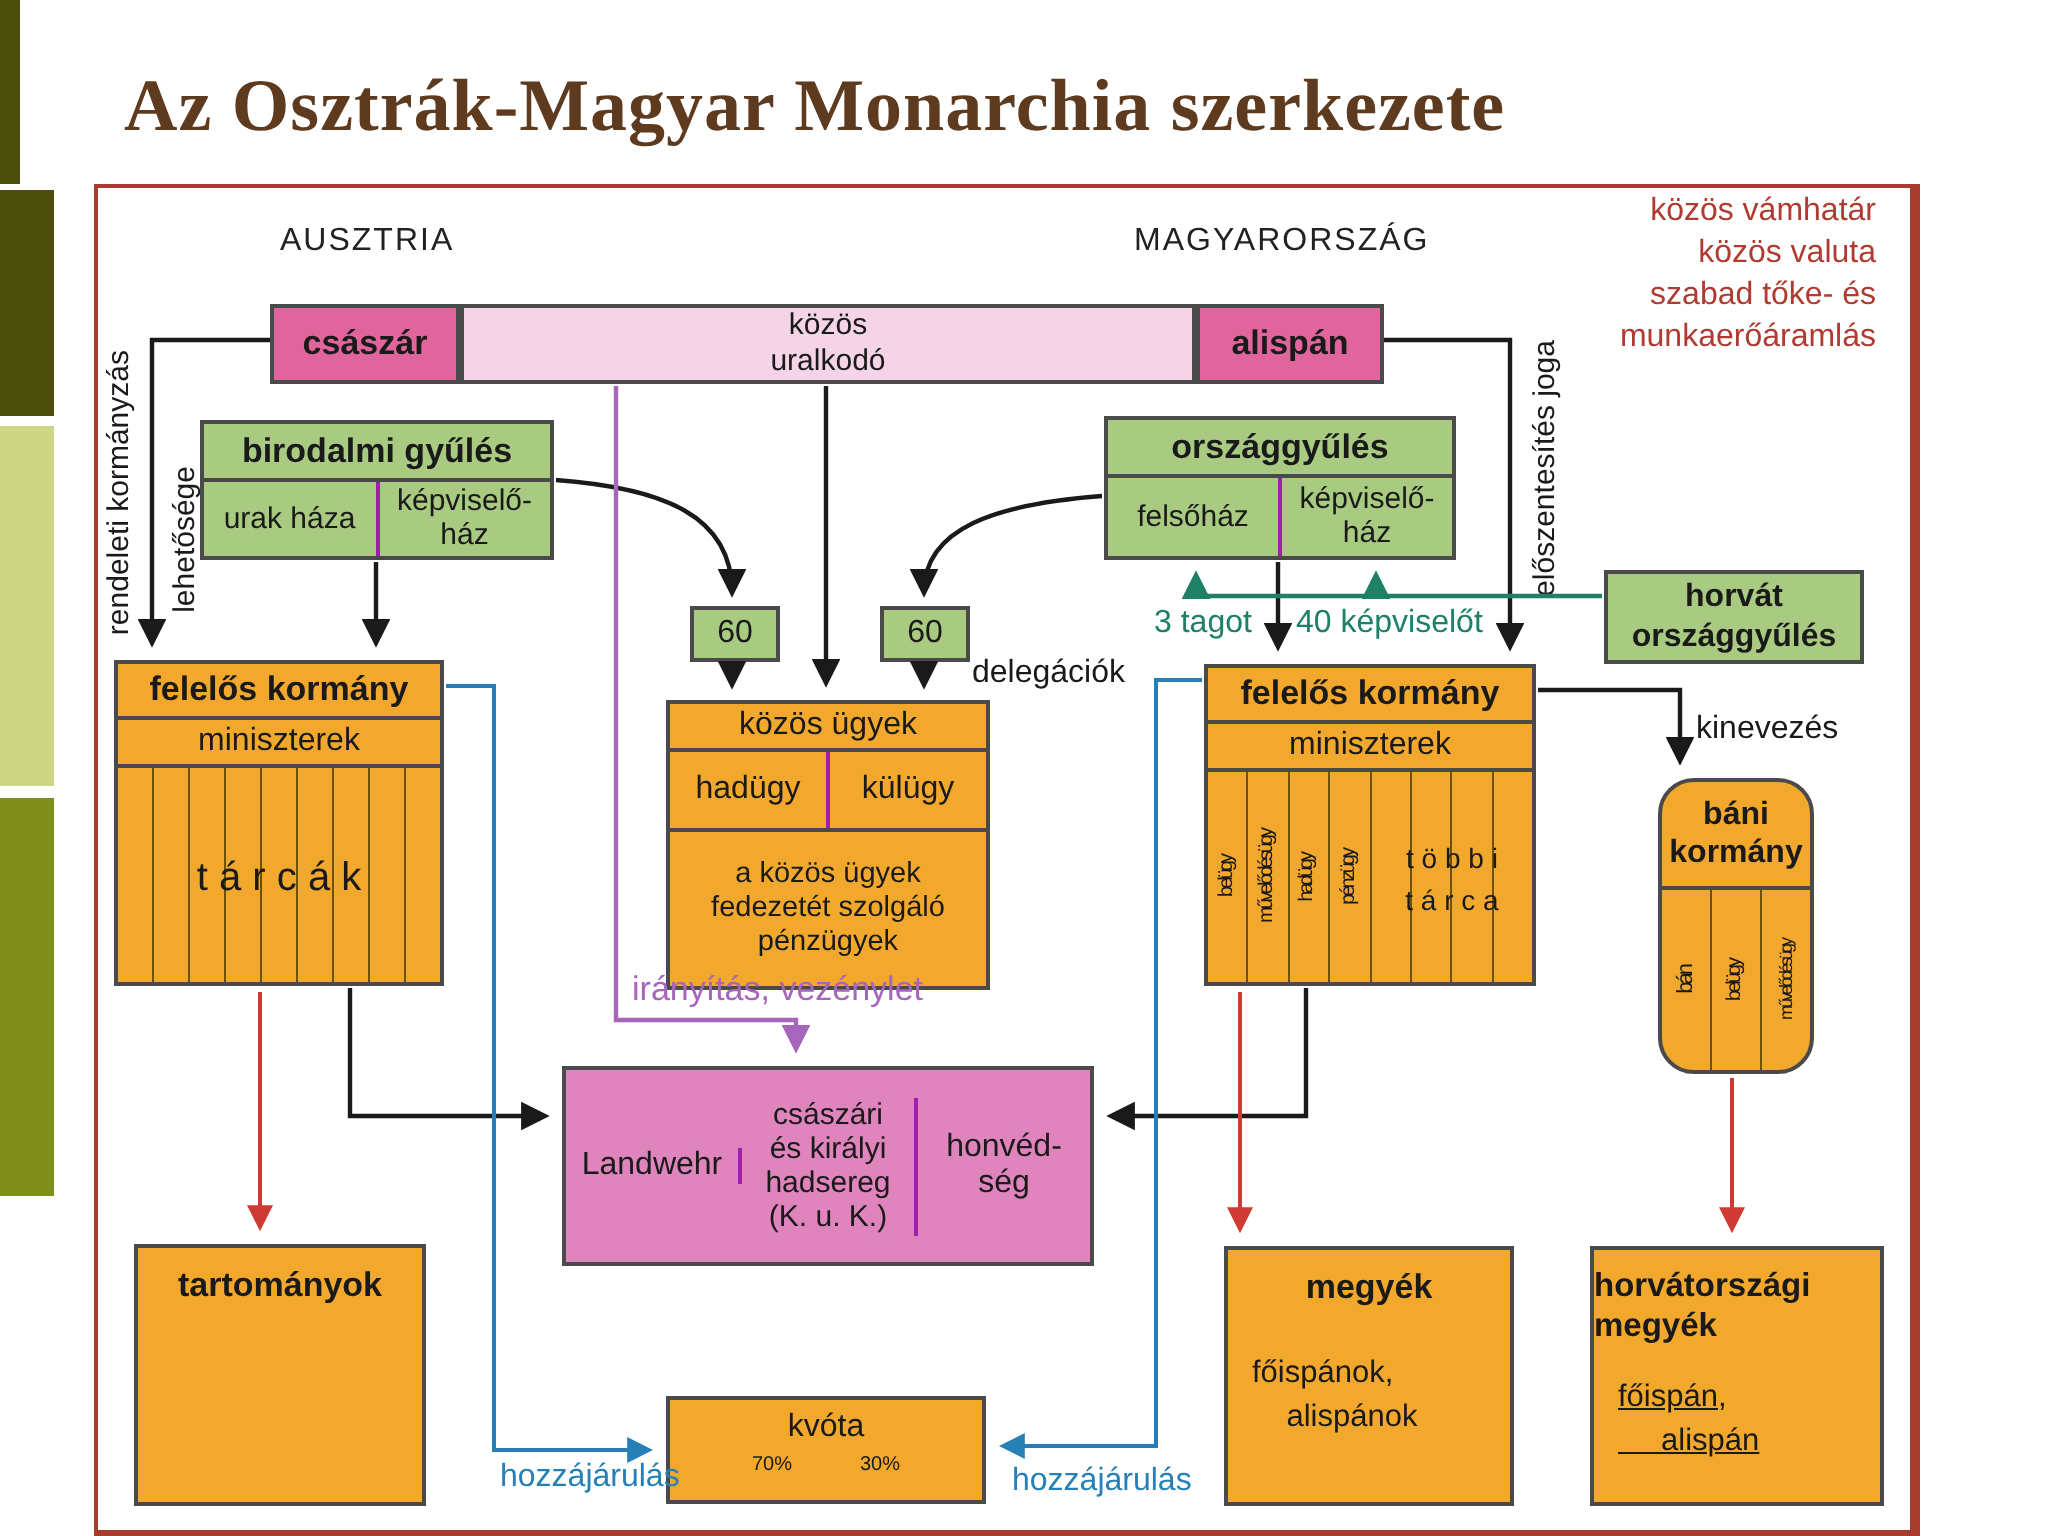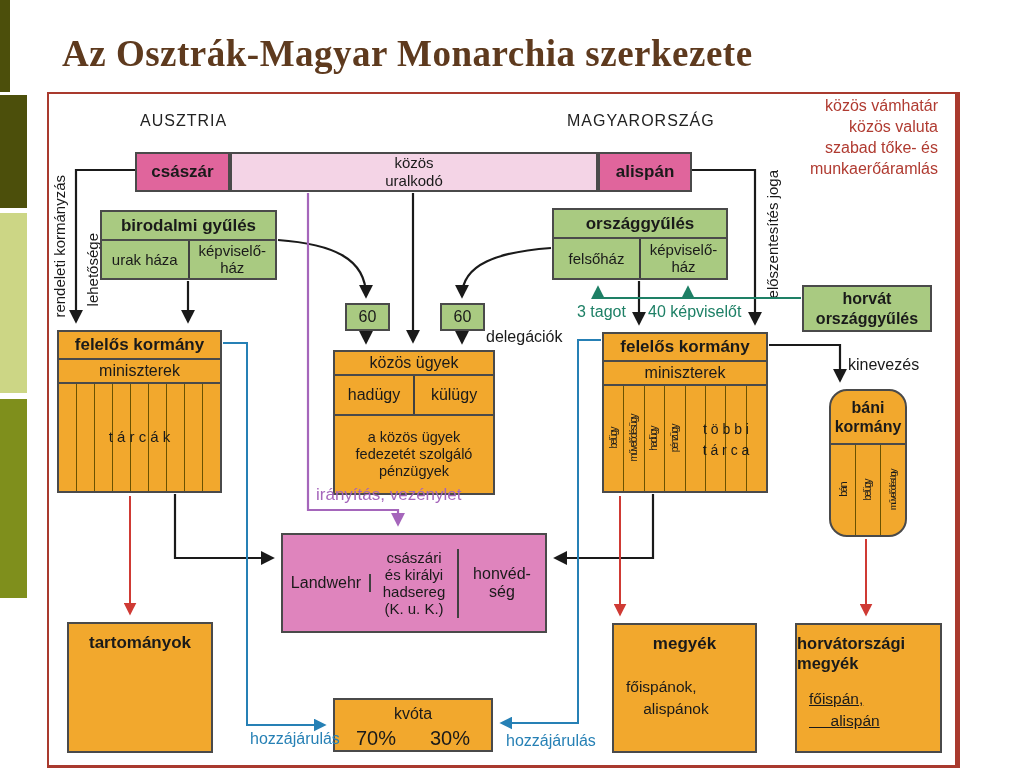--- a/index.html
+++ b/index.html
@@ -22,21 +22,21 @@
   .green{background:var(--green);}
   .pinkd{background:var(--pink_dark);}
   .pinkl{background:var(--pink_light);}
   .pinkm{background:var(--pink_mil);}
   .b{font-weight:700;}
   .ml{white-space:pre-line;}
   .rowhead{border-bottom:2px solid #4a4a4a;display:flex;align-items:center;
            justify-content:center;}
   .cellrow{display:flex;flex:1;}
   .cell{display:flex;align-items:center;justify-content:center;flex:1;text-align:center;}
-  .cdiv{border-right:2px solid #404040;}
+  .cdiv{border-right:2px solid #a21caf;}
   .vcols{display:flex;flex:1;}
   .vcol{flex:1;border-right:1.5px solid #6b5200;display:flex;align-items:center;justify-content:center;overflow:hidden;}
   .vcol:last-child{border-right:none;}
   .vtext{writing-mode:vertical-rl;transform:rotate(180deg);line-height:1;
          font-size:10px;letter-spacing:-1.5px;color:#1a1a1a;}
   .rot{position:absolute;display:flex;align-items:center;justify-content:center;}
   .rot span{writing-mode:vertical-rl;transform:rotate(180deg);font-size:15px;color:#1a1a1a;}
   .lbl{position:absolute;font-size:16px;}
   svg.wires{position:absolute;left:0;top:0;pointer-events:none;}
 </style>
@@ -154,21 +154,21 @@
       <div class="vcol"></div>
         <div class="vcol"></div>
         <div class="vcol"></div>
       <div class="vcol"></div>
         <div class="vcol"></div>
         <div class="vcol"></div>
       <div class="vcol"></div>
         <div class="vcol"></div>
         <div class="vcol"></div>
     </div>
-    <span class="abs" style="left:0;top:96px;width:100%;text-align:center;font-size:15px;">t á r c á k</span>
+    <span class="abs" style="left:0;top:96px;width:100%;text-align:center;font-size:20px;">t á r c á k</span>
   </div>
 
   <div class="box col orange" style="left:602px;top:332px;width:166px;height:161px;">
     <div class="rowhead b" style="height:26px;font-size:17px;">
         <span>felelős kormány</span>
       </div>
     <div class="rowhead" style="height:22px;font-size:16px;">
         <span>miniszterek</span>
       </div>
     <div class="vcols">
@@ -240,21 +240,21 @@
   <div class="box col orange" style="left:795px;top:623px;width:147px;height:130px;">
     <div class="b ml" style="text-align:left;padding-top:9px;font-size:16.5px;line-height:1.2;">horvátországi
 megyék</div>
     <div class="ml" style="text-align:left;padding:14px 14px 0 12px;font-size:15.5px;line-height:1.45;text-decoration:underline;">főispán,
 &nbsp;&nbsp;&nbsp;&nbsp;&nbsp;alispán</div>
   </div>
 
   <div class="box col orange" style="left:333px;top:698px;width:160px;height:54px;">
     <div style="text-align:center;padding-top:5px;font-size:16px;">
       <span>kvóta</span></div>
-    <div style="display:flex;justify-content:center;gap:34px;font-size:20px;padding-top:4px;">
+    <div style="display:flex;justify-content:center;gap:34px;font-size:10px;padding-top:4px;">
       <span>70%</span>
       <span>30%</span>
     </div>
   </div>
 
   <div class="lbl" style="left:486px;top:328px;color:#1a1a1a;">delegációk</div>
   <div class="lbl" style="left:577px;top:303px;color:var(--teal);">3 tagot</div>
   <div class="lbl" style="left:648px;top:303px;color:var(--teal);">40 képviselőt</div>
   <div class="lbl" style="left:848px;top:356px;color:#1a1a1a;">kinevezés</div>
   <div class="lbl" style="left:316px;top:485px;color:var(--purple);font-size:17px;">irányítás, vezénylet</div>

